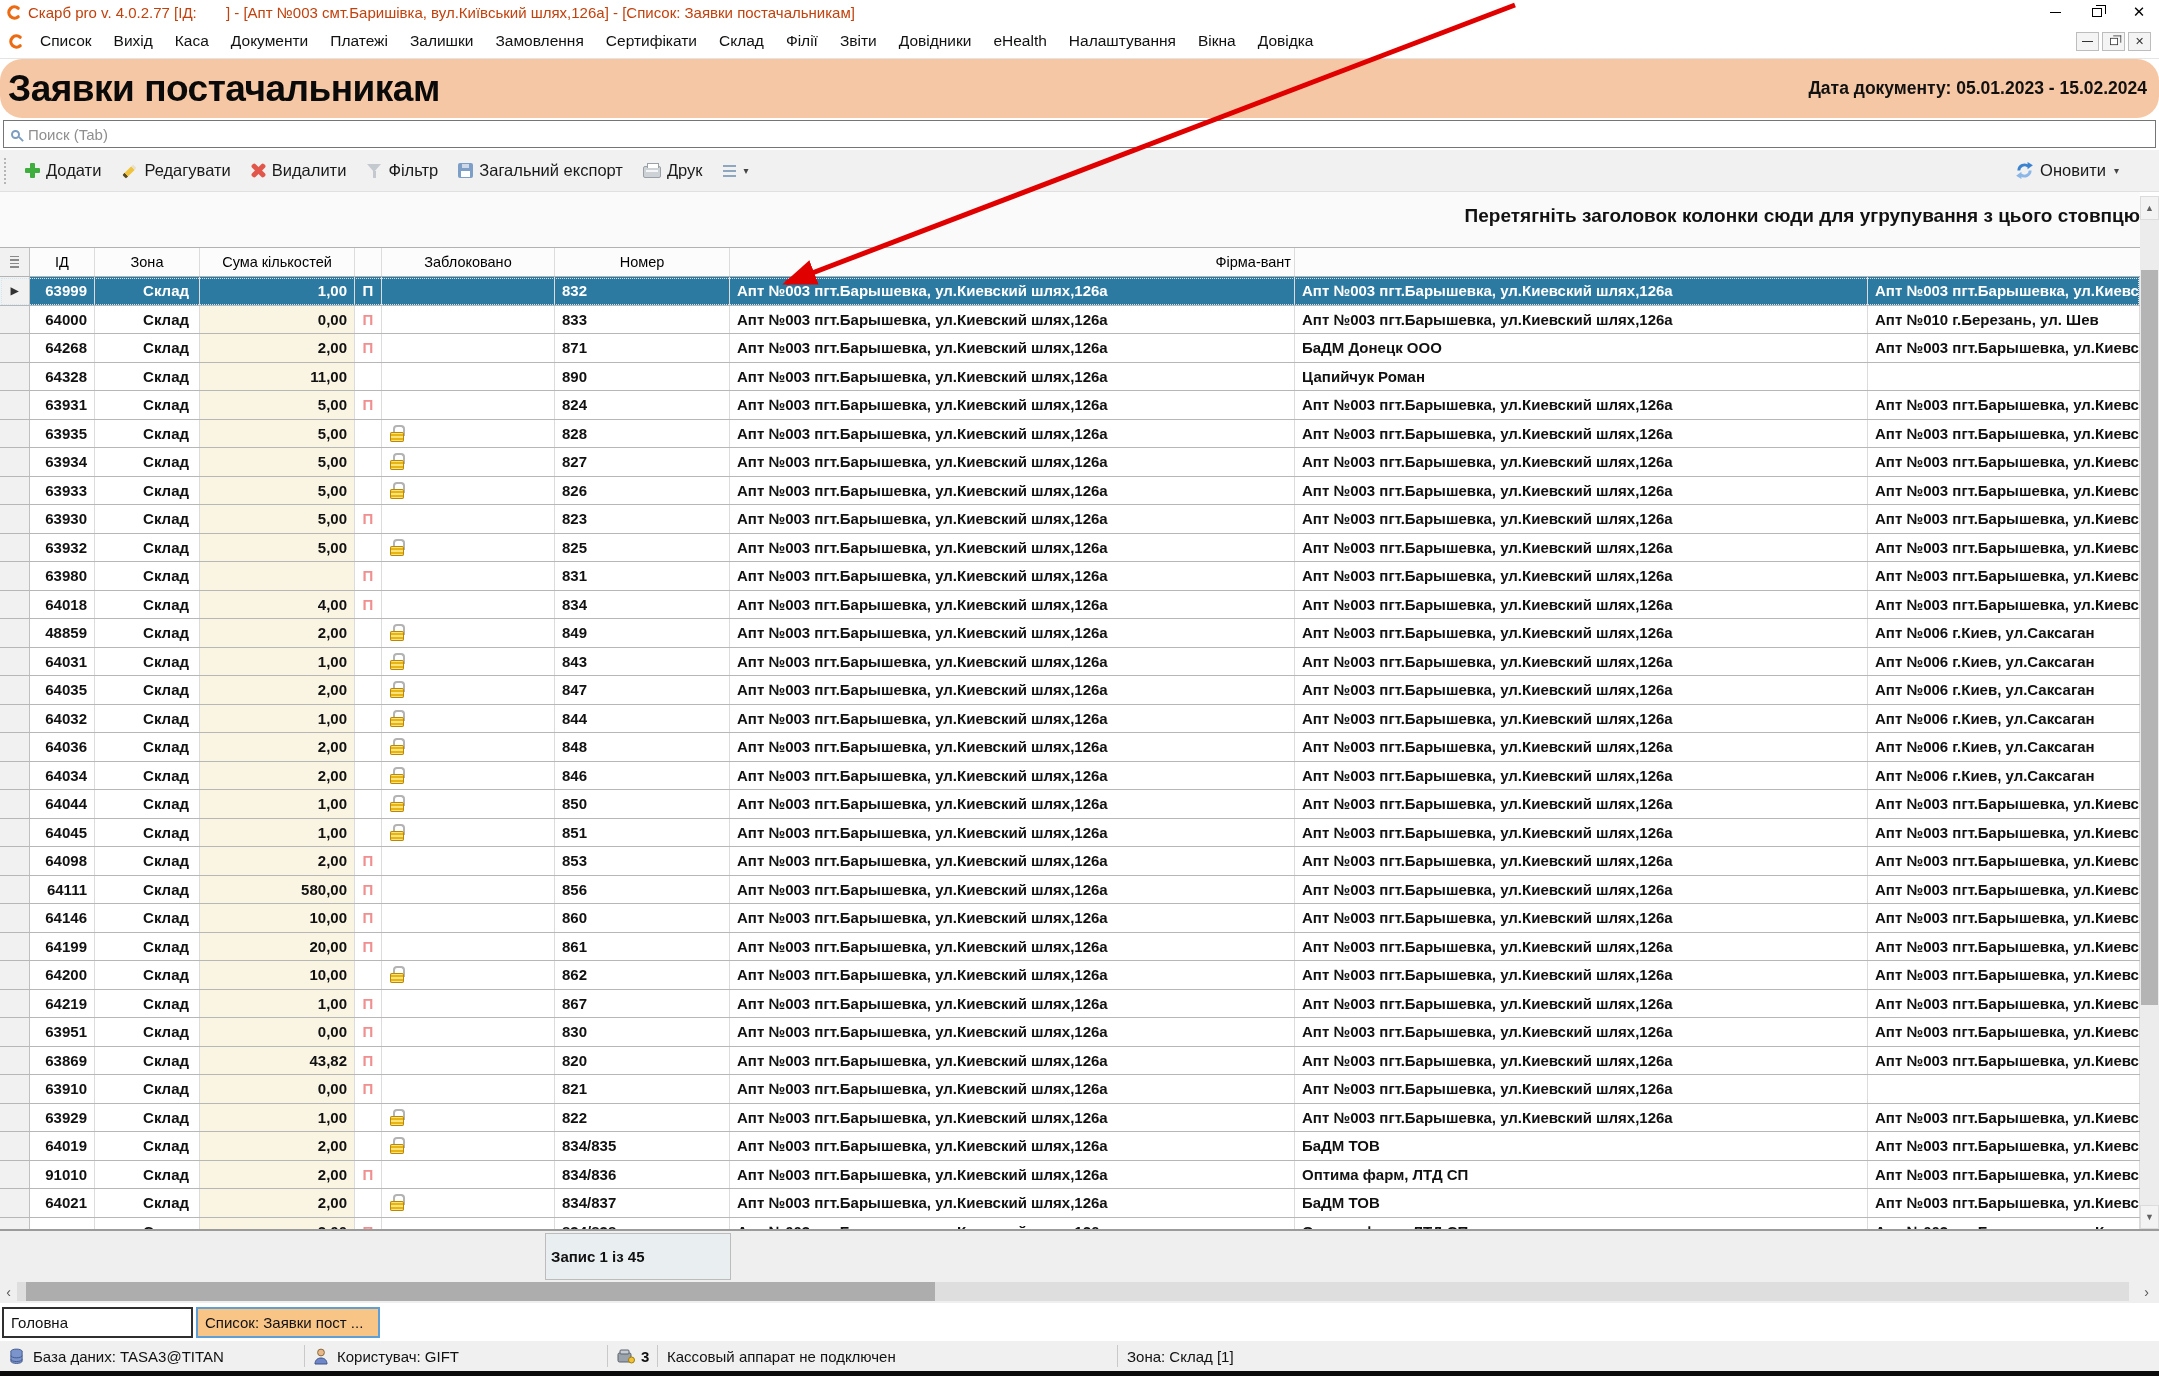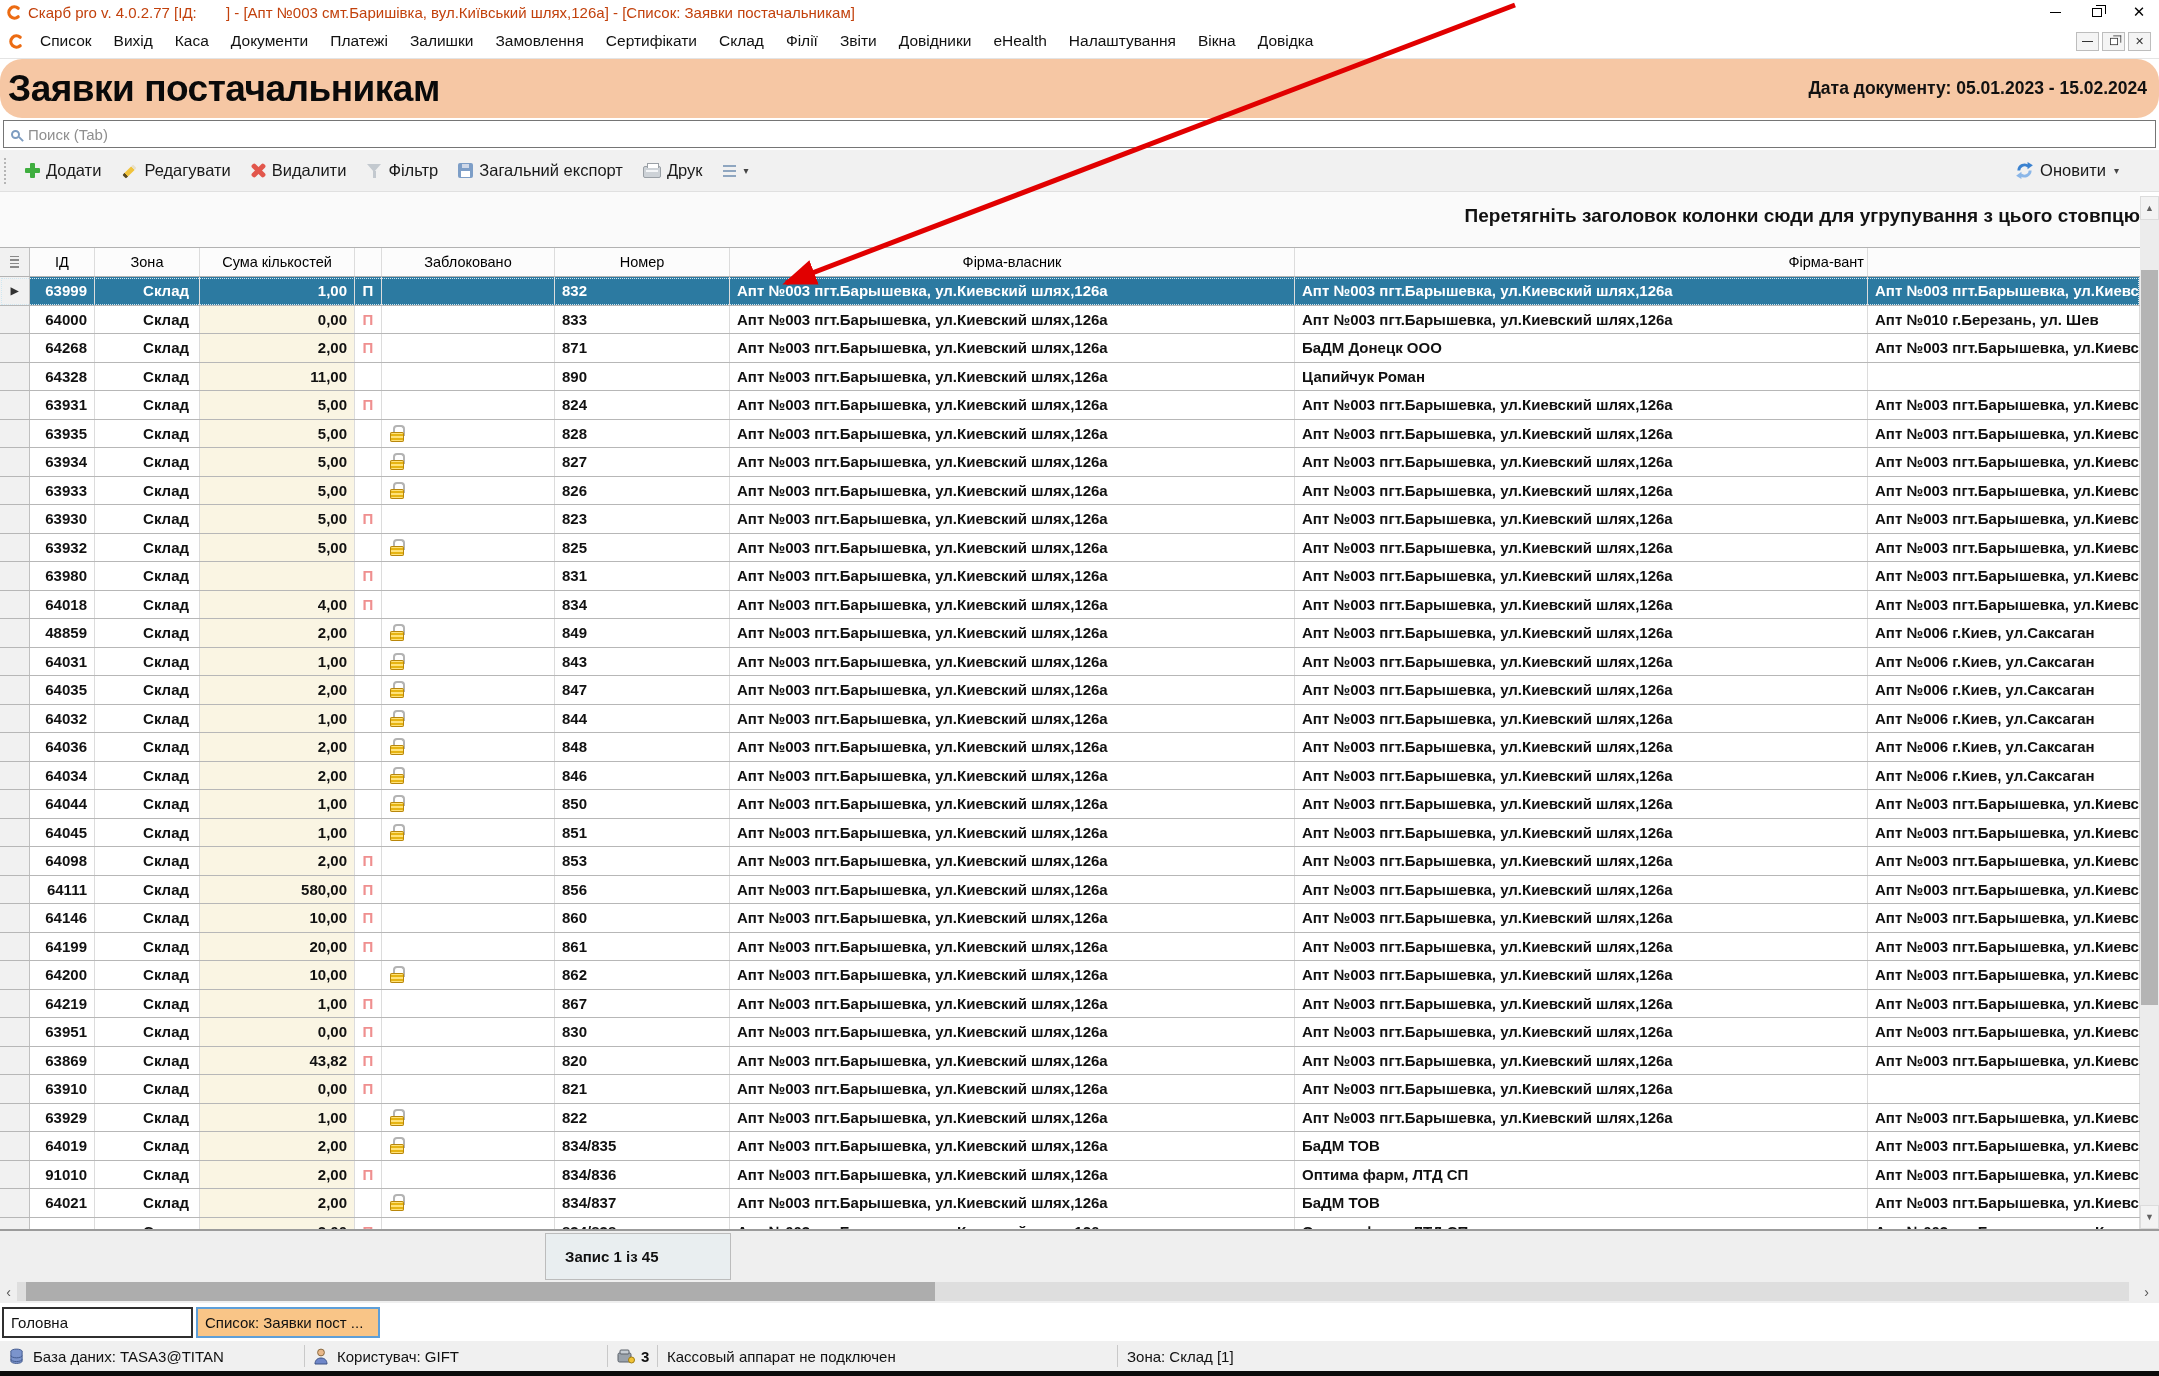--- a/index.html
+++ b/index.html
@@ -127,21 +127,21 @@
   .vscroll { position:absolute; left:2140px; top:196px; width:19px; height:1033px; background:#ececec; }
   .vs-up,.vs-down { position:absolute; left:0; width:19px; height:24px; background:#f3f3f3; border:1px solid #dcdcdc;
                     display:flex; align-items:center; justify-content:center; font-size:9px; color:#606060; }
   .vs-up { top:0; } .vs-down { bottom:0; }
   .vs-thumb { position:absolute; left:1px; width:17px; top:74px; height:735px; background:#b4b4b4; }
 
   
   .gridfooter { position:absolute; top:1229px; left:0; right:0; height:51px; background:#efefef;
                 border-top:2px solid #9b9b9b; }
   .rec-box { position:absolute; left:545px; top:2px; width:186px; height:47px; background:#e9eef0;
-             border:1px solid #bcbcbc; display:flex; align-items:center; padding-left:19px;
+             border:1px solid #bcbcbc; display:flex; align-items:center; padding-left:5px;
              font-size:15px; font-weight:700; }
 
   
   .hscroll { position:absolute; top:1280px; left:0; right:0; height:23px; background:#efefef; }
   .hs-left,.hs-right { position:absolute; top:0; height:23px; width:17px; display:flex; align-items:center;
                        justify-content:center; font-size:14px; color:#555; }
   .hs-left { left:0; } .hs-right { right:4px; }
   .hs-track { position:absolute; left:17px; right:30px; top:2px; height:19px; background:#dedede; }
   .hs-thumb { position:absolute; left:26px; top:2px; width:909px; height:19px; background:#adadad; }
 
@@ -278,21 +278,20 @@
 <div class="grid-header" id="grid-header">
     <div class="hcell c-ind">
       <span class="icon-grid-corner"></span>
     </div>
     <div class="hcell hc0">ІД</div>
     <div class="hcell hc1">Зона</div>
     <div class="hcell hc2">Сума кількостей</div>
     <div class="hcell hc3"></div>
     <div class="hcell hc4">Заблоковано</div>
     <div class="hcell hc5">Номер</div>
-    <div class="hcell hc6">Фірма-власник</div>
     <div class="hcell hc8">Фірма-вант</div>
   </div>
 <div id="rows">
     <div class="grid-row sel">
       <div class="cell c-ind">
         <span class="sel-marker">▶</span>
       </div>
       <div class="cell c-id">63999</div>
       <div class="cell c-zone">Склад</div>
       <div class="cell c-sum">1,00</div>

